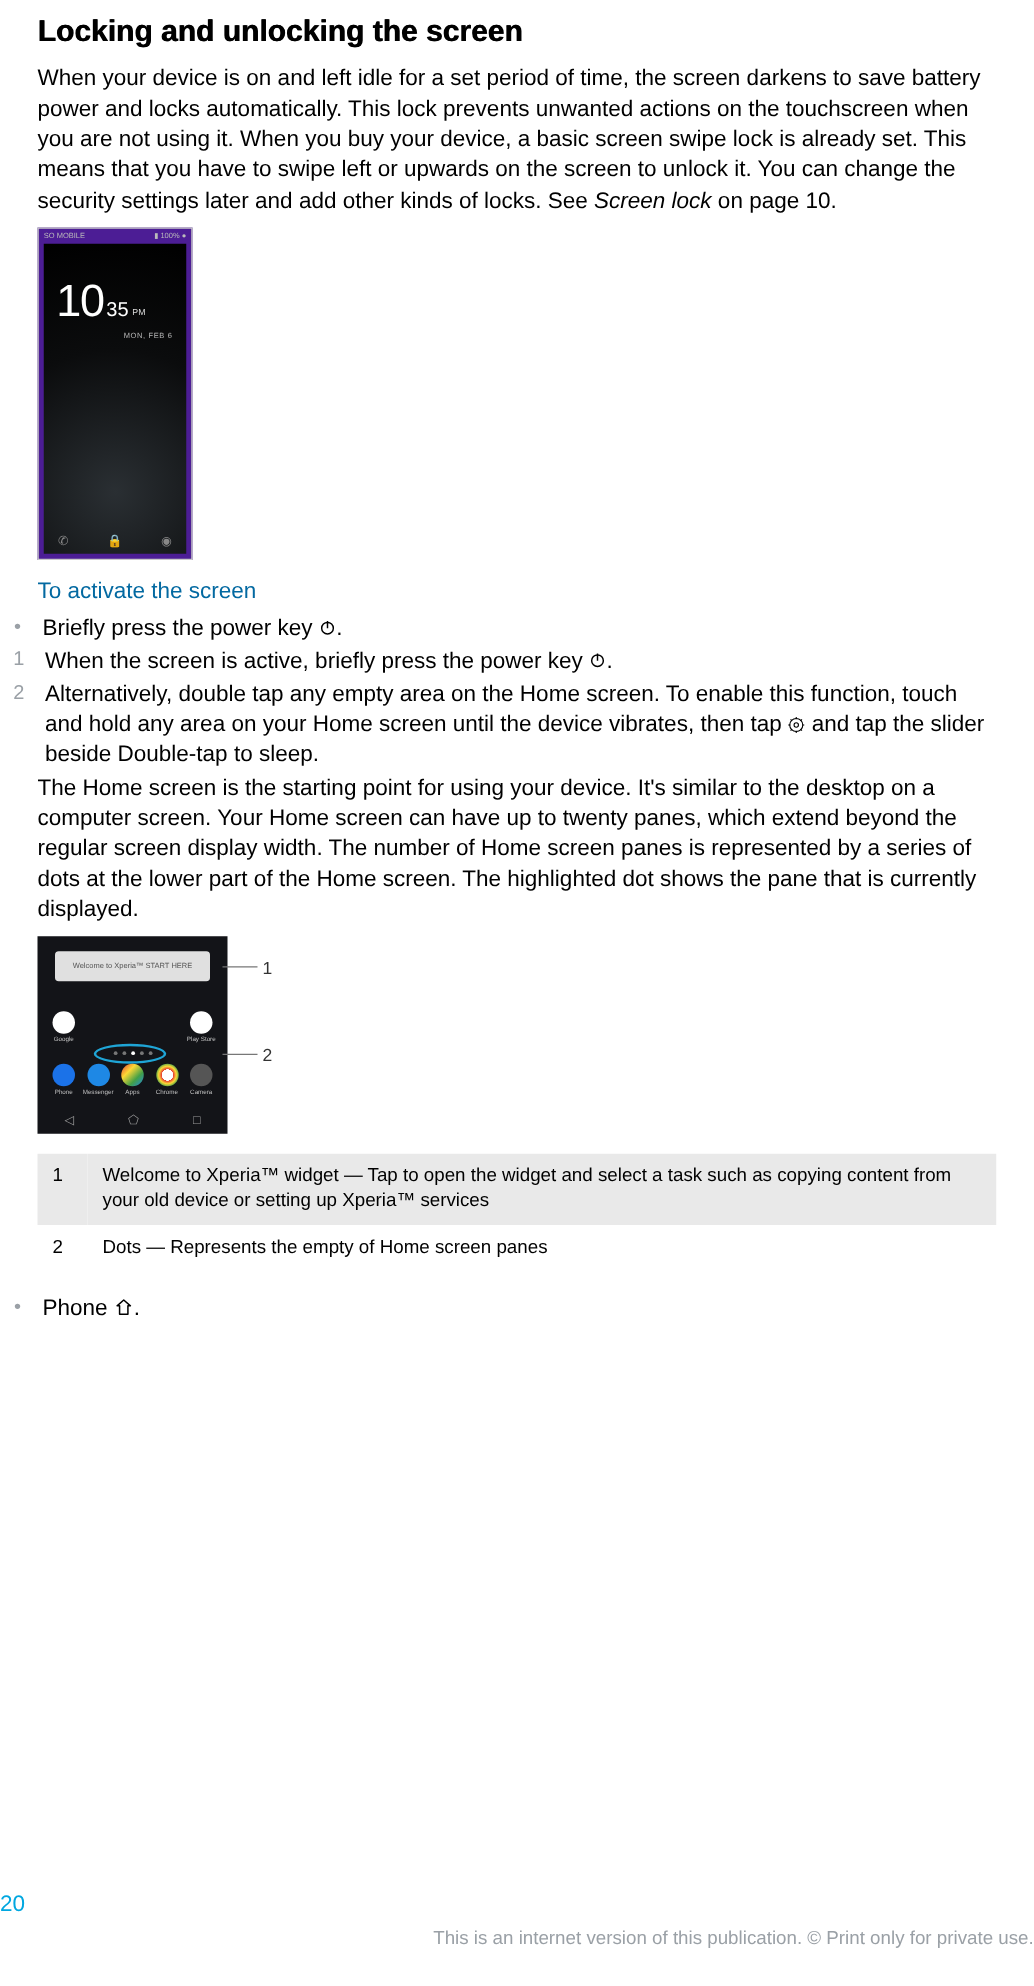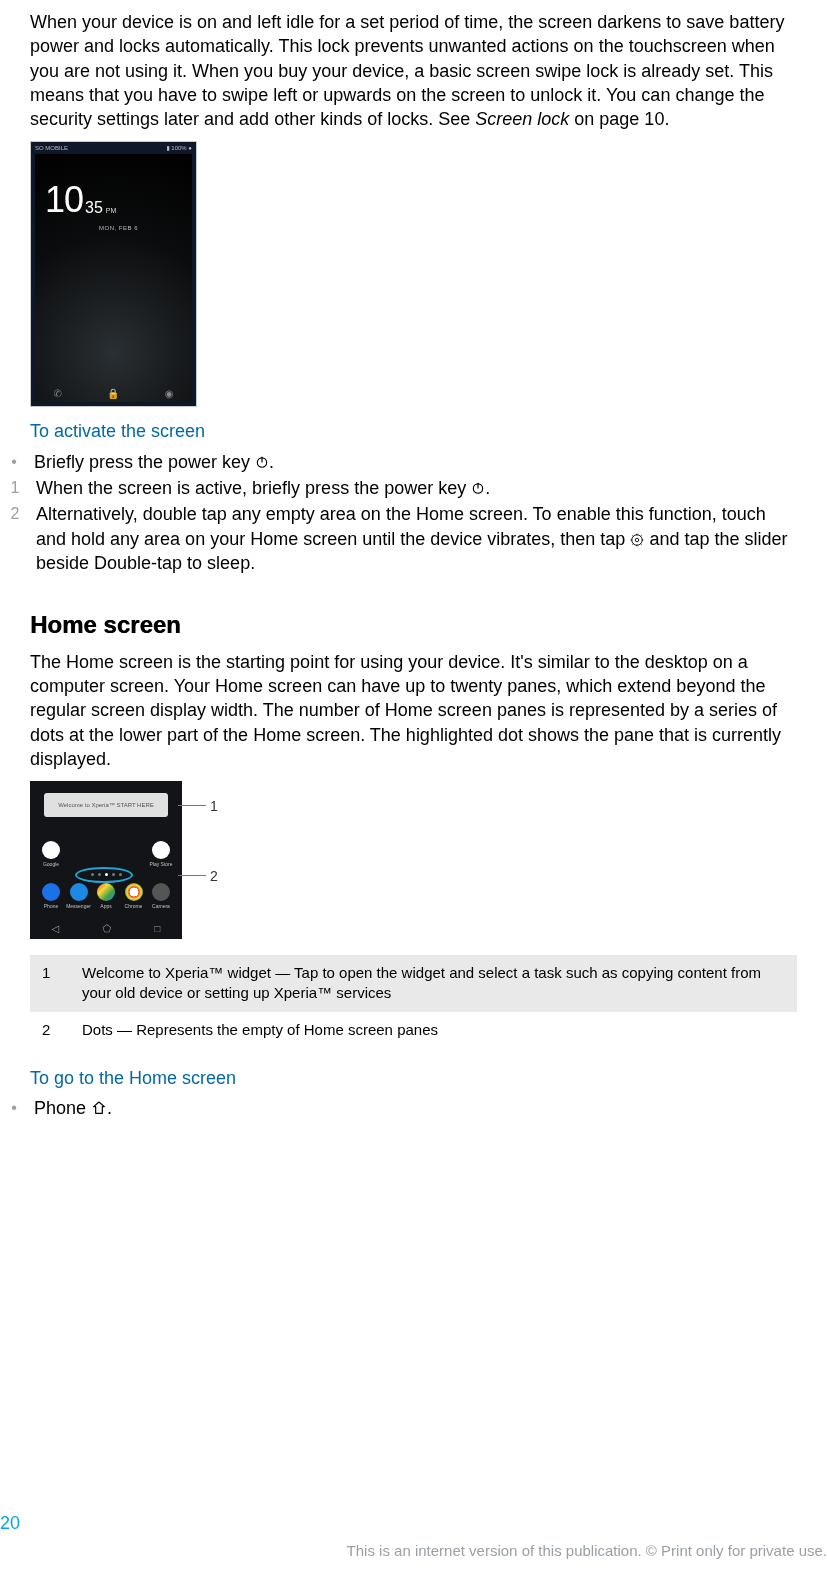--- a/index.html
+++ b/index.html
@@ -71,23 +71,23 @@
     vertical-align: -2px;
   }
   .home-icon {
     display: inline-block;
     width: 16px;
     height: 16px;
     vertical-align: -2px;
   }
   
   .lockscreen-illus {
-    width: 167px;
+    width: 124px;
     height: 266px;
-    background: #0f172a;
+    background: #4c1d95;
     border: 1px solid #c9c9c9;
     margin: 4px 0 10px 0;
     position: relative;
     overflow: hidden;
   }
   .lockscreen-illus .status {
     position: absolute; top: 2px; left: 0; right: 0;
     display: flex; justify-content: space-between;
     font-size: 6px; color: #bbb; padding: 0 4px;
   }
@@ -148,20 +148,21 @@
   .page-num { position: absolute; bottom: 54px; left: 0; right: 0; color: #00a7e0; font-size: 18px; }
   .footer-note { position: absolute; bottom: 28px; left: 0; right: 0; text-align: right; color: #9aa0a6; font-size: 15px; }
   
   svg.inline { width: 100%; height: 100%; }
 </style>
 </head>
 <body>
 
 <div class="page">
 
+  <h2 class="section-heading">Locking and unlocking the screen</h2>
 
   <p class="body-para">
     <span>When your device is on and left idle for a set period of time, the screen darkens to save battery power and locks automatically. This lock prevents unwanted actions on the touchscreen when you are not using it. When you buy your device, a basic screen swipe lock is already set. This means that you have to swipe left or upwards on the screen to unlock it. You can change the security settings later and add other kinds of locks. See </span><span class="italic-ref">Screen lock</span><span> on page 10.</span>
   </p>
 
   <div class="lockscreen-illus">
     <div class="status">
       <span>SO MOBILE</span>
       <span>▮ <span>100%</span> ●</span>
     </div>
@@ -213,21 +214,20 @@
               <line x1="20" y1="12" x2="23" y2="12"></line>
               <line x1="4.2" y1="4.2" x2="6.3" y2="6.3"></line>
               <line x1="17.7" y1="17.7" x2="19.8" y2="19.8"></line>
               <line x1="4.2" y1="19.8" x2="6.3" y2="17.7"></line>
               <line x1="17.7" y1="6.3" x2="19.8" y2="4.2"></line>
             </g>
           </svg></span><span> and tap the slider beside Double-tap to sleep.</span>
     </div>
   </div>
 
-  <h2 class="section-heading" style="margin-top:34px">Home screen</h2>
   <p class="body-para">The Home screen is the starting point for using your device. It's similar to the desktop on a computer screen. Your Home screen can have up to twenty panes, which extend beyond the regular screen display width. The number of Home screen panes is represented by a series of dots at the lower part of the Home screen. The highlighted dot shows the pane that is currently displayed.</p>
 
   <div class="home-illus-wrap">
     <div class="home-illus">
       <div class="banner">Welcome to Xperia™  START HERE</div>
       <div class="icon-row1">
         <div class="app">
             <div class="ic" style="background:#fff"></div>
             <div class="lab">Google</div>
           </div>
@@ -287,21 +287,20 @@
       <td class="num">1</td>
       <td>Welcome to Xperia™ widget — Tap to open the widget and select a task such as copying content from your old device or setting up Xperia™ services</td>
     </tr>
     <tr>
       <td class="num">2</td>
       <td>Dots — Represents the empty of Home screen panes</td>
     </tr>
   </tbody>
     </table>
 
-  <div class="sub-heading">To go to the Home screen</div>
   <div class="bullet-row">
     <div class="bullet">•</div>
     <div class="txt">
       <span>Phone </span><span class="home-icon"><svg class="inline" viewBox="0 0 24 24">
             <path d="M12 3 L20 10 L17 10 L17 20 L7 20 L7 10 L4 10 Z" fill="none" stroke="#000" stroke-width="1.8" stroke-linejoin="round"></path>
           </svg></span><span>.</span>
     </div>
   </div>
 
 </div>

